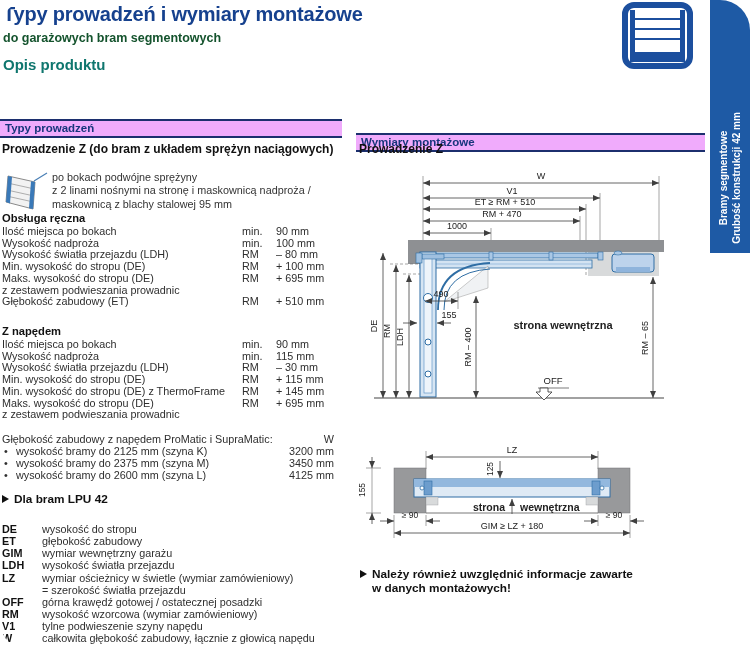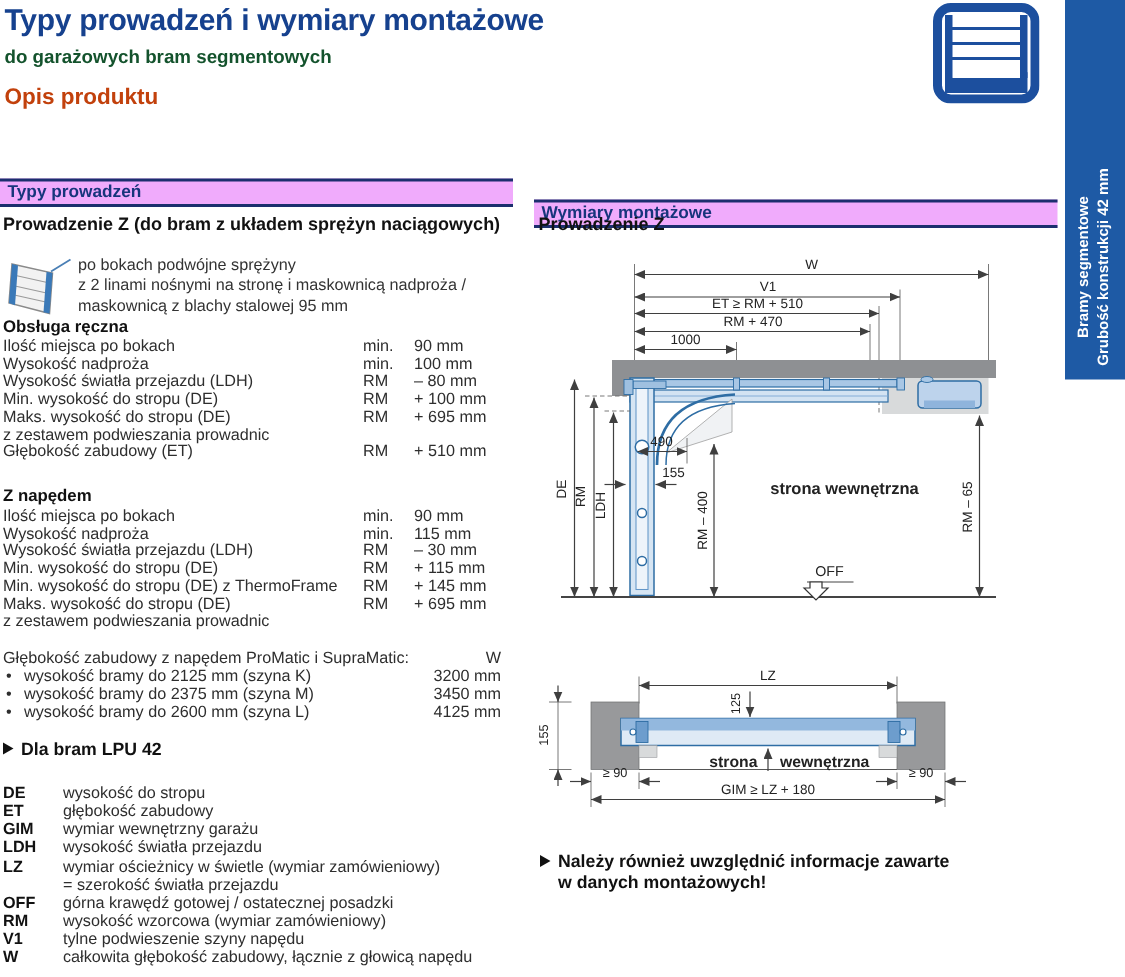--- a/index.html
+++ b/index.html
@@ -1,22 +1,22 @@
 <!DOCTYPE html>
 <html><head>
 <meta charset="utf-8">
 <style>
   html,body{margin:0;padding:0;background:#fff;}
   .page{position:relative;width:750px;height:651px;background:#fff;overflow:hidden;
-        font-family:"Liberation Sans",sans-serif;color:#222;}
+        font-family:"Liberation Sans",sans-serif;color:#222;border-radius:30px;}
   .abs{position:absolute;}
   
   .title{left:3px;top:3px;font-size:20px;font-weight:bold;color:#16418e;letter-spacing:-.2px;}
   .subtitle{left:3px;top:31px;font-size:12.5px;font-weight:bold;color:#14532d;}
-  .section-title{left:3px;top:56px;font-size:15px;font-weight:bold;color:#c2410c;}
+  .section-title{left:3px;top:56px;font-size:15px;font-weight:bold;color:#0f766e;}
   
   .bar{height:14px;background:#f0abfc;border-top:2px solid #1c2f6e;border-bottom:2px solid #1c2f6e;
        font-size:11.5px;font-weight:bold;color:#17357c;padding:1px 0 0 5px;}
   .bar-left{left:0;top:119px;width:337px;}
   .bar-right{left:356px;top:133px;width:344px;}
   .subhead{font-size:12px;font-weight:bold;color:#111;}
   
   .intro-text{left:52px;top:171px;width:290px;font-size:10.8px;line-height:13.4px;color:#333;}
   
   .blk-head{font-size:11.2px;font-weight:bold;color:#111;}

